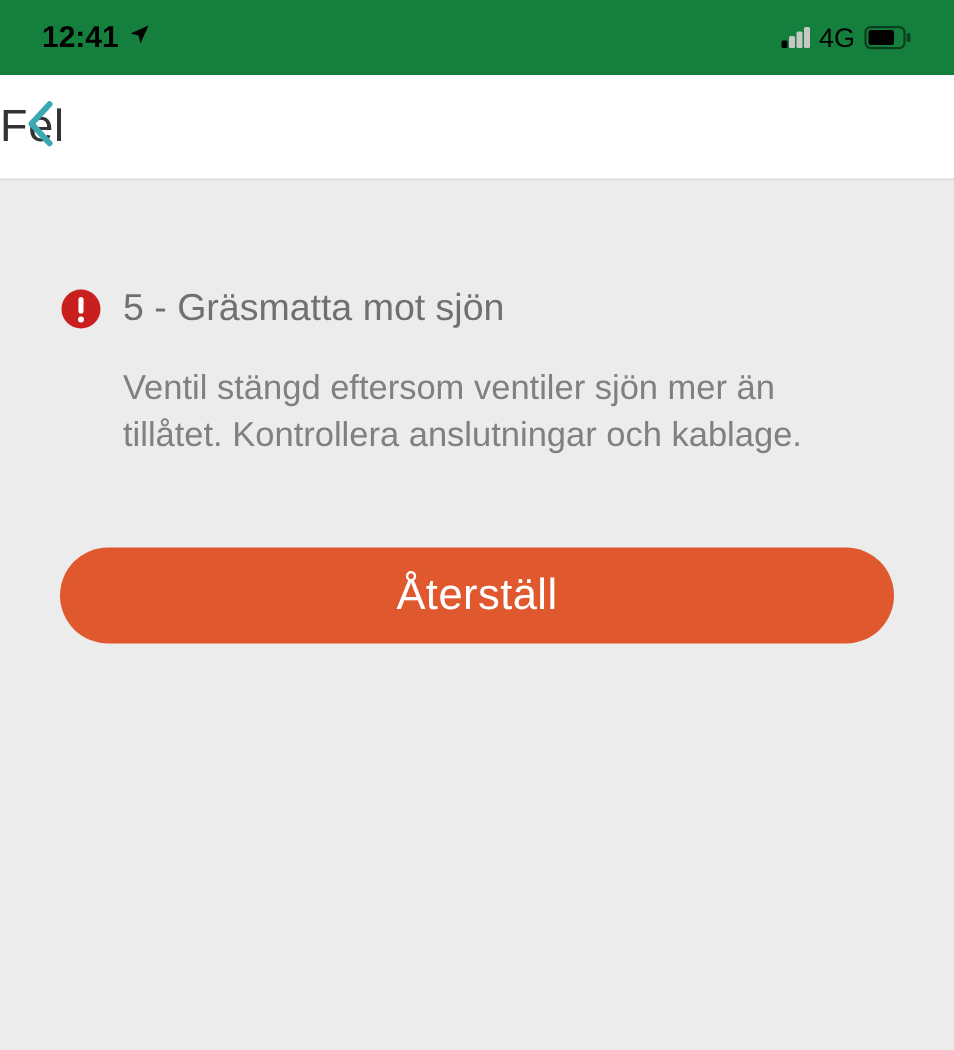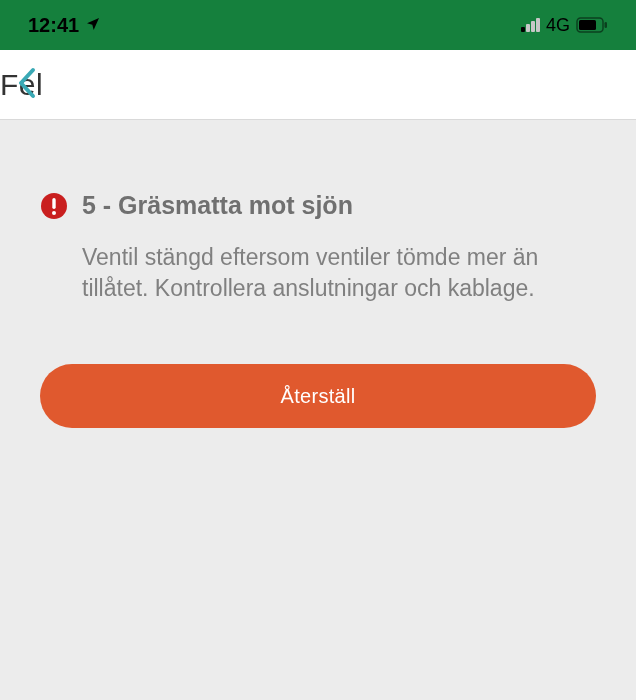--- a/index.html
+++ b/index.html
@@ -68,42 +68,42 @@
       display: flex;
       align-items: flex-start;
       gap: 14px;
     }
     .error-icon {
       flex-shrink: 0;
       margin-top: 2px;
     }
     .error-heading {
       font-size: 25px;
-      font-weight: 700;
+      font-weight: 400;
       color: #707070;
       line-height: 1.2;
     }
     .error-body {
       margin-top: 18px;
       padding-left: 42px;
       font-size: 23px;
       font-weight: 300;
       color: #808080;
       line-height: 1.35;
       padding-right: 10px;
     }
     .reset-btn {
       margin-top: 60px;
       width: 100%;
       height: 64px;
       border: none;
       border-radius: 32px;
       background: #e0592e;
       color: #fff;
-      font-size: 20px;
+      font-size: 29px;
       font-weight: 300;
       cursor: pointer;
       letter-spacing: 0.3px;
     }
     .signal-bars {
       display: inline-flex;
       align-items: flex-end;
       gap: 1.5px;
       height: 14px;
     }
@@ -173,16 +173,16 @@
   <div class="error-row">
     <span class="error-icon">
       <svg width="28" height="28" viewBox="0 0 28 28">
         <circle cx="14" cy="14" r="13" fill="#c91f1f"></circle>
         <rect x="12.3" y="6" width="3.4" height="11" rx="1.7" fill="#fff"></rect>
         <circle cx="14" cy="21" r="2" fill="#fff"></circle>
       </svg>
     </span>
     <div class="error-heading">5 - Gräsmatta mot sjön</div>
   </div>
-  <div class="error-body">Ventil stängd eftersom ventiler tömde mer än tillåtet. Kontrollera anslutningar och kablage.</div>
+  <div class="error-body">Ventil stängd eftersom ventiler sjön mer än tillåtet. Kontrollera anslutningar och kablage.</div>
 
   <button class="reset-btn">Återställ</button>
 </div>
 
 </body></html>

